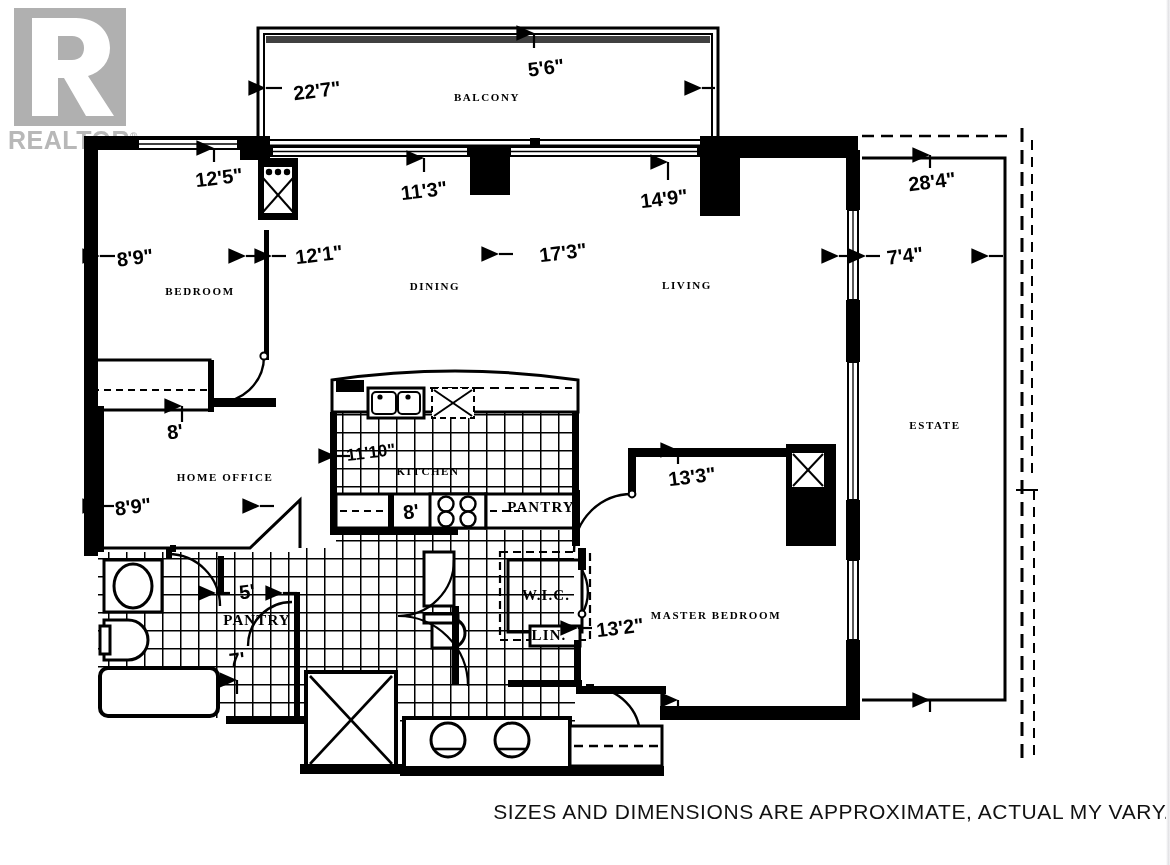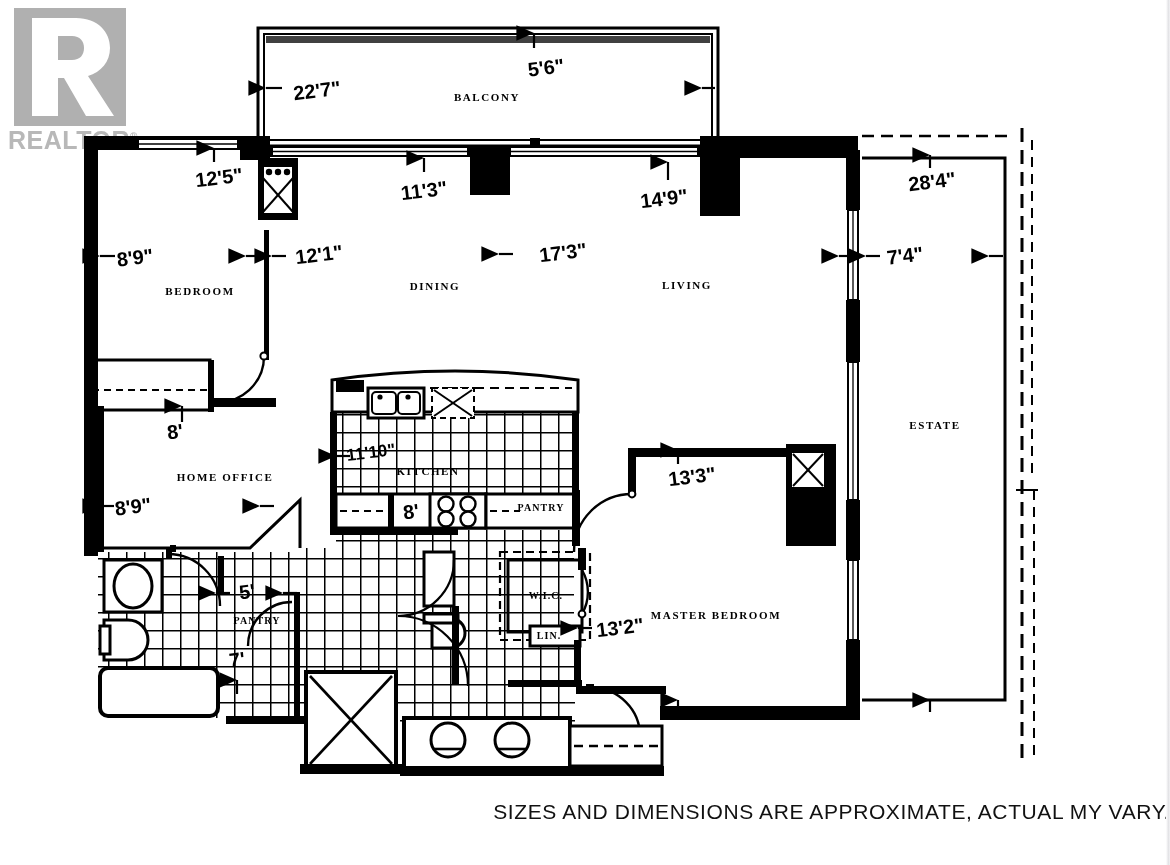--- a/index.html
+++ b/index.html
@@ -68,21 +68,21 @@
     font-family: "Liberation Serif", serif;
     font-weight: 700;
     font-size: 11px;
     letter-spacing: 1.6px;
     color: #000;
     white-space: nowrap;
     transform: translate(-50%, -50%);
     text-align: right;
   }
   .room-label.sm {
-    font-size: 10px;
+    font-size: 15px;
     letter-spacing: 1.1px;
   }
   .dim {
     position: absolute;
     font-family: "Liberation Sans", sans-serif;
     font-weight: 700;
     font-size: 20px;
     color: #000;
     white-space: nowrap;
     transform: translate(-50%, -50%) rotate(-7deg);

